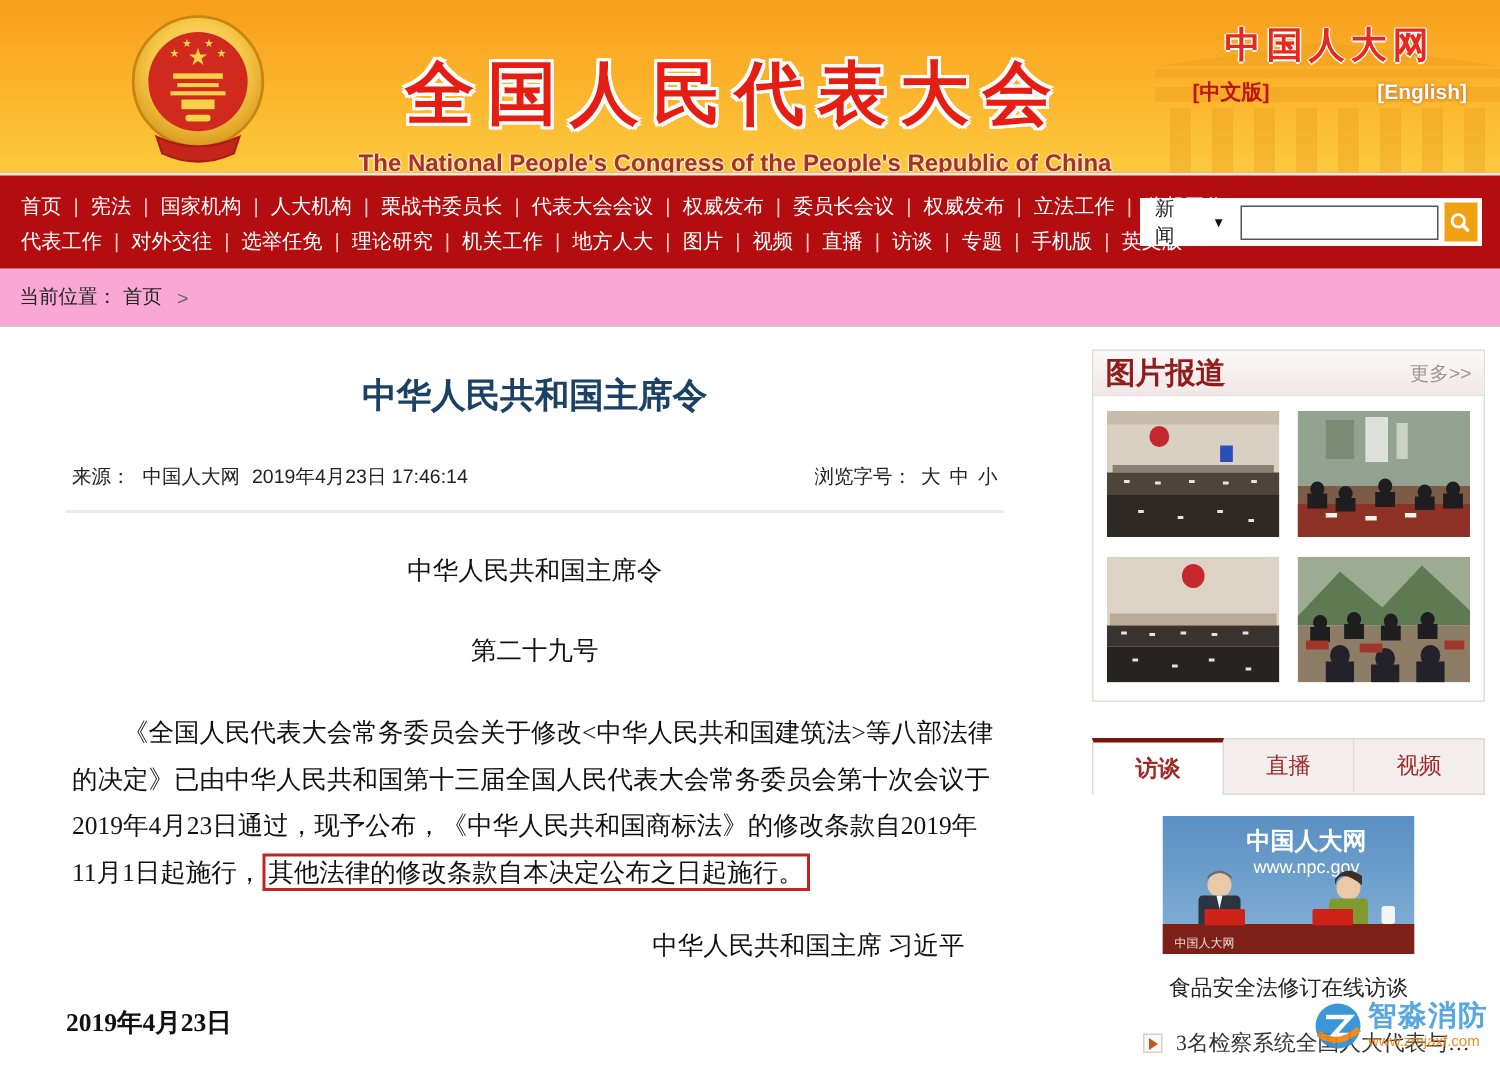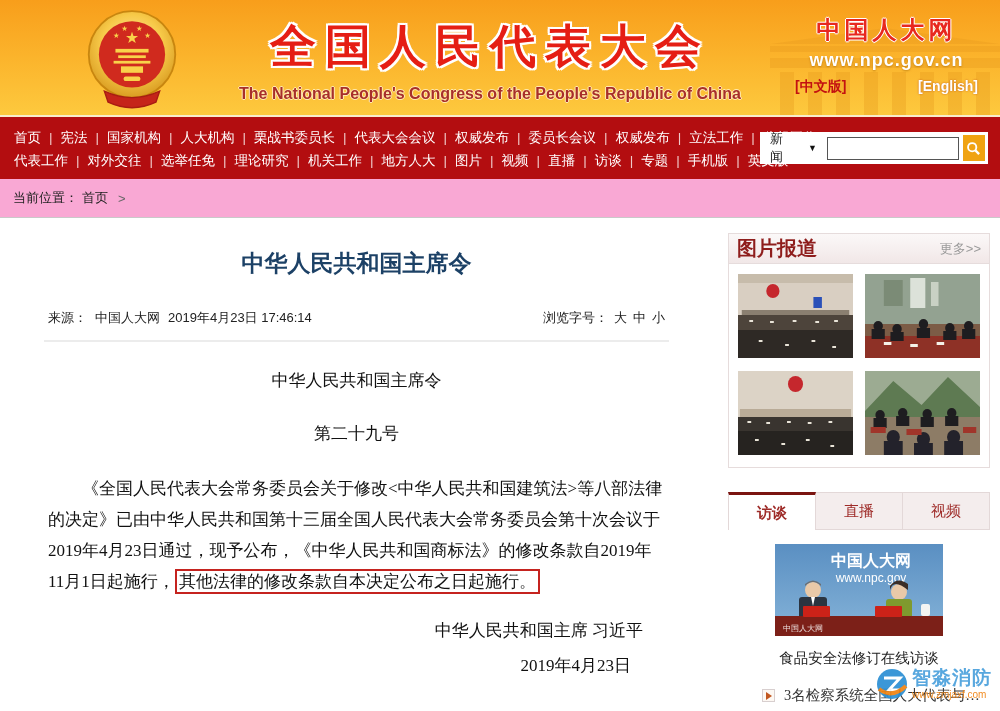--- a/index.html
+++ b/index.html
@@ -10,21 +10,21 @@
   }
 
   
   .header {
     position:relative; height:115px;
     background:linear-gradient(180deg,#f89e1b 0%,#fbb32b 48%,#fdc93e 100%);
     overflow:hidden;
   }
   .hall-silhouette { position:absolute; right:0; top:28px; opacity:.35; }
   .emblem { position:absolute; left:86px; top:6px; }
-  .title-block { position:absolute; left:195px; right:215px; top:16px; text-align:center; }
+  .title-block { position:absolute; left:195px; right:215px; top:32px; text-align:center; }
   .site-title {
     font-family:"Liberation Serif","DejaVu Serif",serif;
     font-size:46px; font-weight:bold; color:#e51e14; letter-spacing:9px; white-space:nowrap;
     text-shadow:-2px 0 0 #fff,2px 0 0 #fff,0 -2px 0 #fff,0 2px 0 #fff,
                 -2px -2px 0 #fff,2px 2px 0 #fff,-2px 2px 0 #fff,2px -2px 0 #fff;
   }
   .site-subtitle {
     margin-top:7px; font-size:16px; font-weight:bold; color:#a82f2a; white-space:nowrap;
     text-shadow:-1px 0 0 #ffe9b0,1px 0 0 #ffe9b0,0 -1px 0 #ffe9b0,0 1px 0 #ffe9b0;
   }
@@ -81,21 +81,21 @@
     font-size:13px; color:#222; padding:4px 4px 13px; border-bottom:2px solid #ececec; }
   .meta-left span { margin-right:8px; }
   .meta-right span { margin-left:6px; }
   .meta-size { cursor:pointer; }
   .doc { font-family:"Liberation Serif","DejaVu Serif",serif; font-size:17px; color:#111; margin-top:27px; }
   .doc-heading { text-align:center; }
   .doc-number { text-align:center; margin-top:30px; }
   .doc-para { margin-top:28px; line-height:31px; text-indent:2em; padding:0 4px; }
   .doc-highlight { border:2px solid #c5231f; padding:1px 2px; }
   .doc-signature { text-align:right; padding-right:26px; margin-top:22px; }
-  .doc-date { text-align:right; padding-right:38px; margin-top:12px; }
+  .doc-date { text-align:left; padding-right:38px; margin-top:28px;font-weight:bold; }
 
   
   .photo-box { margin-top:15px; border:1px solid #e6dcdc; background:#fff; }
   .photo-box-header { height:30px; background:linear-gradient(#fbf8f8,#f1e7e7);
     border-bottom:1px solid #e6dcdc; display:flex; justify-content:space-between;
     align-items:center; padding:0 8px; }
   .photo-box-title { font-size:20px; font-weight:bold; color:#8e1d1c; }
   .photo-box-more { font-size:13px; color:#999; cursor:pointer; }
   .photo-grid { display:grid; grid-template-columns:1fr 1fr; gap:13px 12px; padding:10px 9px 12px; }
   .thumb { height:84px; overflow:hidden; cursor:pointer; }
@@ -171,21 +171,20 @@
     <path d="M20 92 Q50 106 80 92 L76 104 Q50 116 24 104 Z" fill="#c5241a" stroke="#a81d12" stroke-width="1.5"></path>
   </svg>
 
   <div class="title-block">
     <div class="site-title">全国人民代表大会</div>
     <div class="site-subtitle">The National People's Congress of the People's Republic of China</div>
   </div>
 
   <div class="brand-block">
     <div class="brand-name">中国人大网</div>
-    <div class="brand-url">www.npc.gov.cn</div>
     <div class="lang-row">
       <span class="lang-zh">[中文版]</span>
       <span class="lang-en">[English]</span>
     </div>
   </div>
 </div>
 
 <div class="nav">
   <div class="nav-rows">
     <div class="nav-row">

